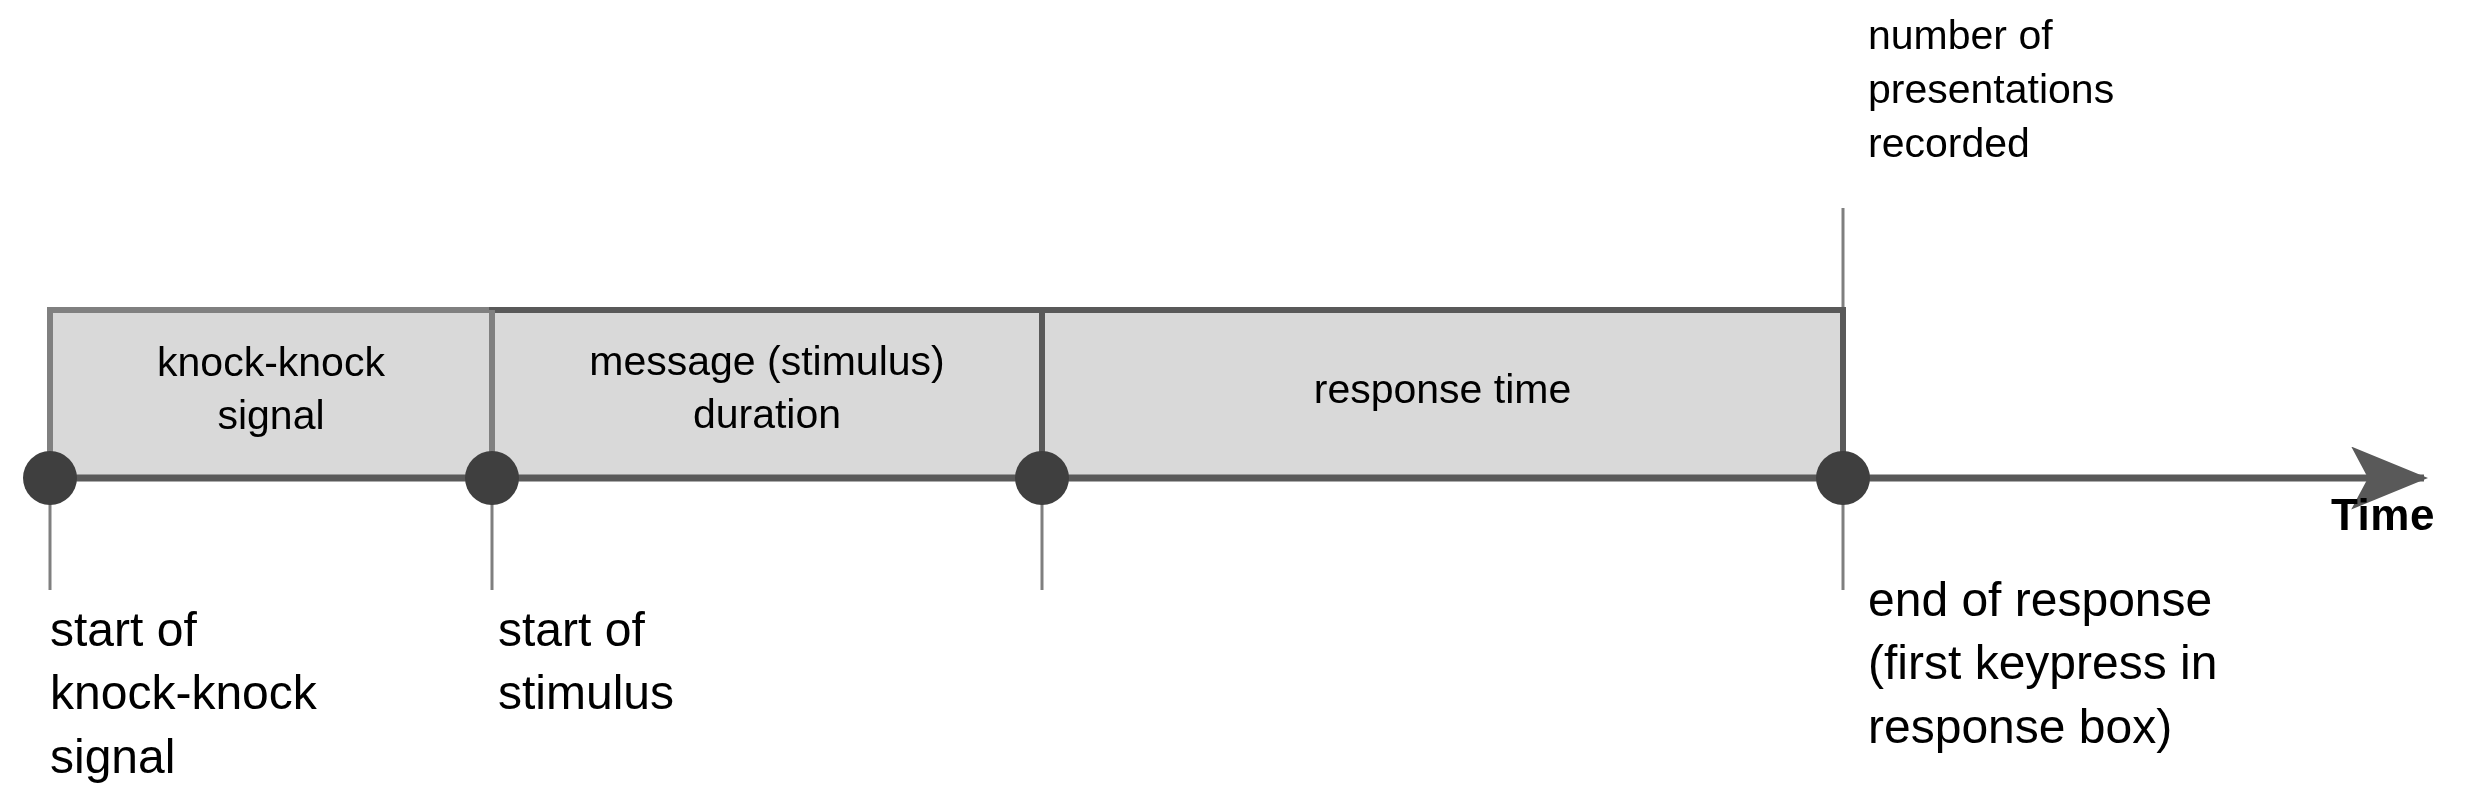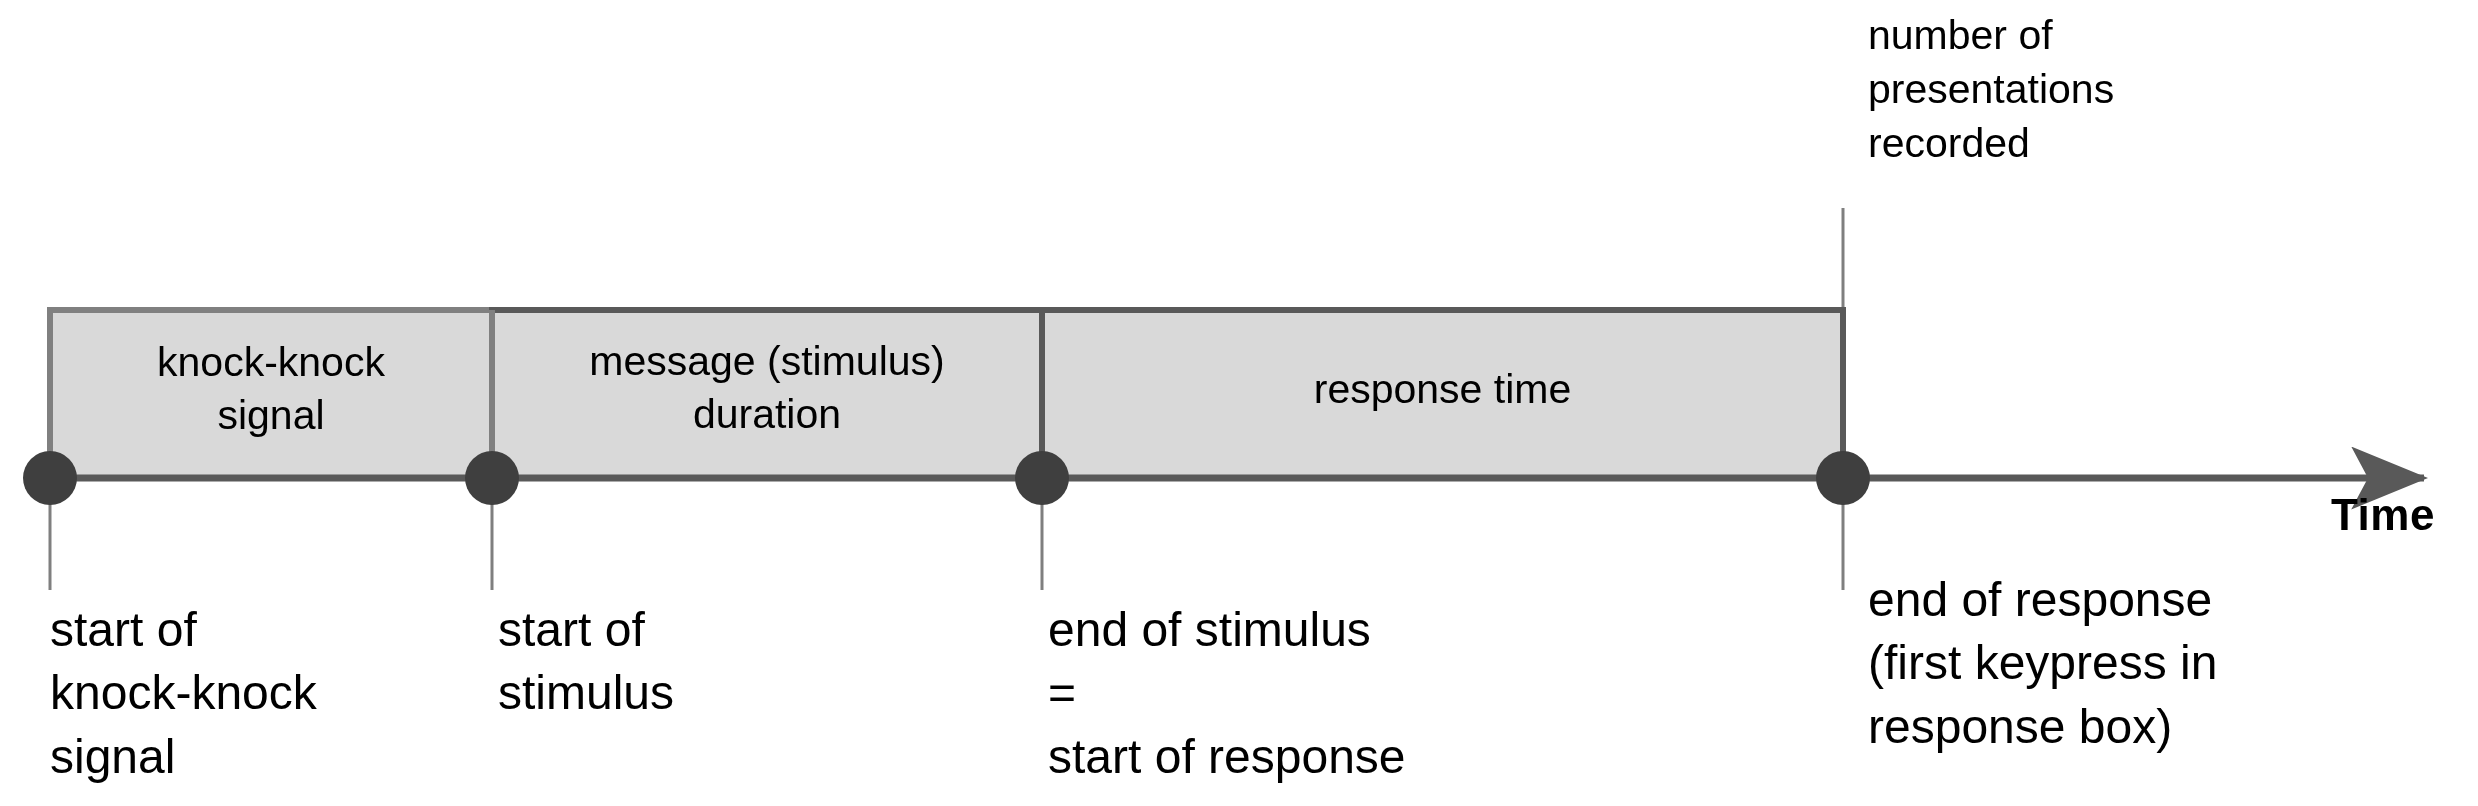--- a/index.html
+++ b/index.html
@@ -125,23 +125,20 @@
 presentations
 recorded</div>
 
   <div class="event-label" style="left:50px; top:598px; width:420px;">start of
 knock-knock
 signal</div>
 
   <div class="event-label" style="left:498px; top:598px; width:420px;">start of
 stimulus</div>
 
-  <div class="event-label" style="left:1048px; top:598px; width:560px;">end of stimulus
-=
-start of response</div>
 
   <div class="event-label" style="left:1868px; top:568px; width:600px;">end of response
 (first keypress in
 response box)</div>
 
   <div id="axis-title" style="left:2288px; top:490px;margin-left:43px;">Time</div>
 
 </div>
 
 </body></html>

